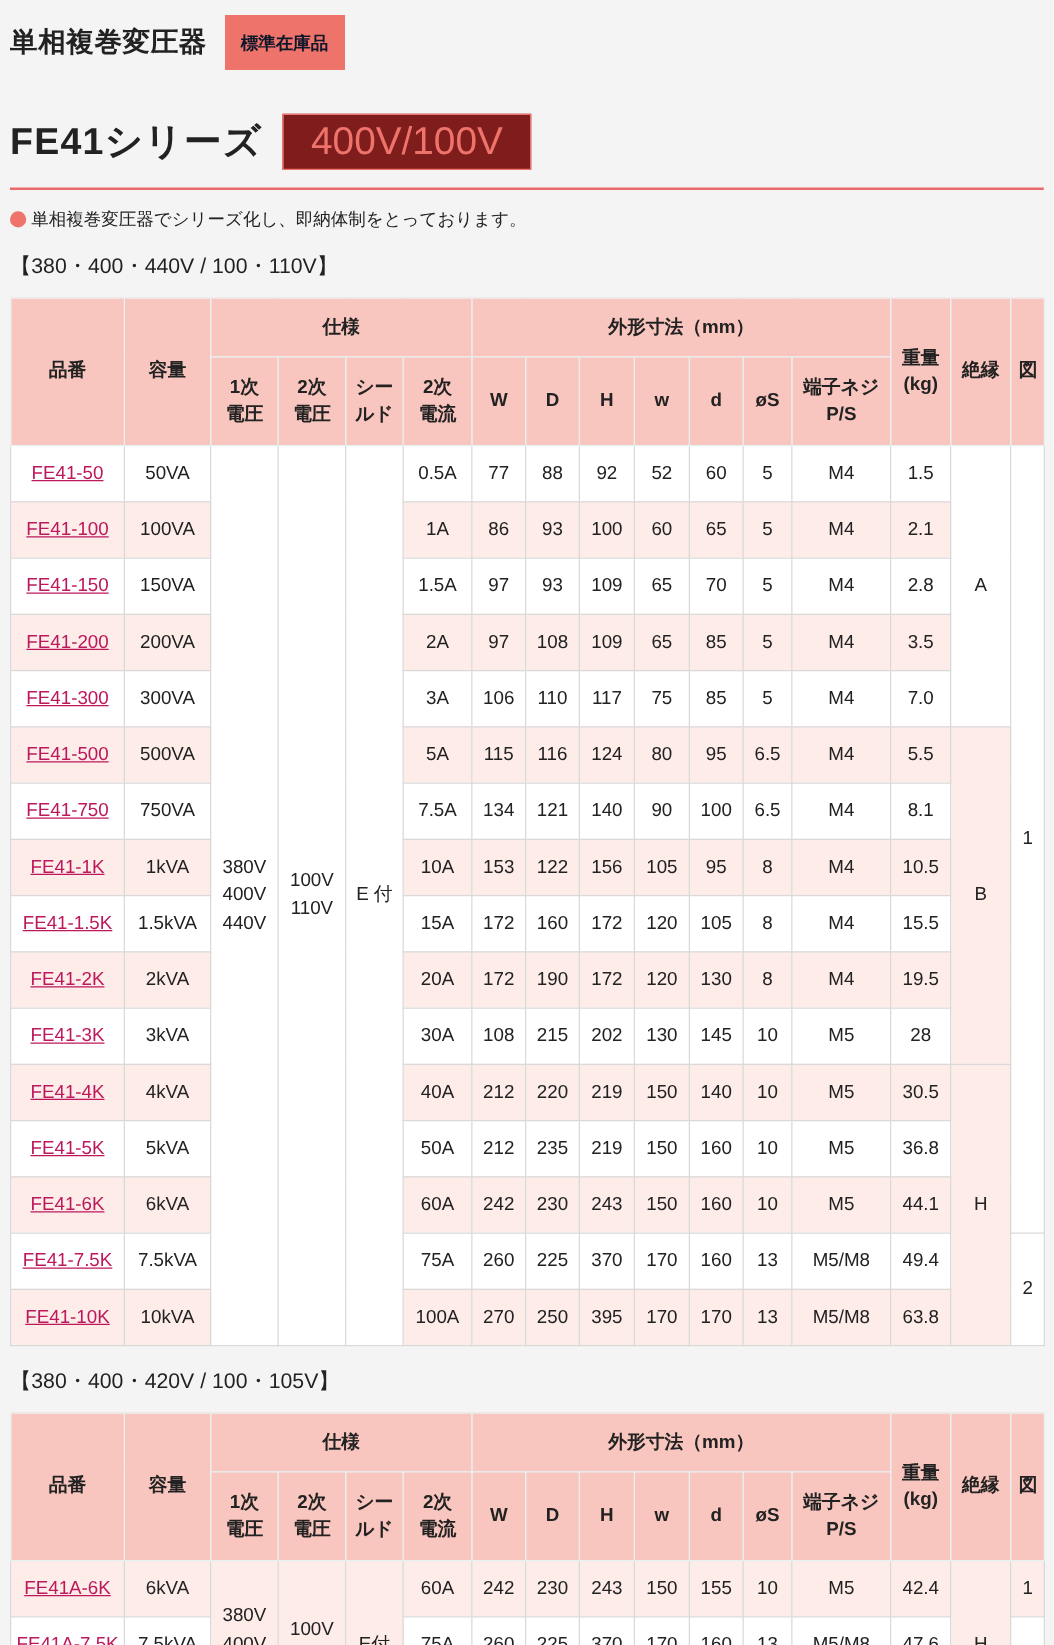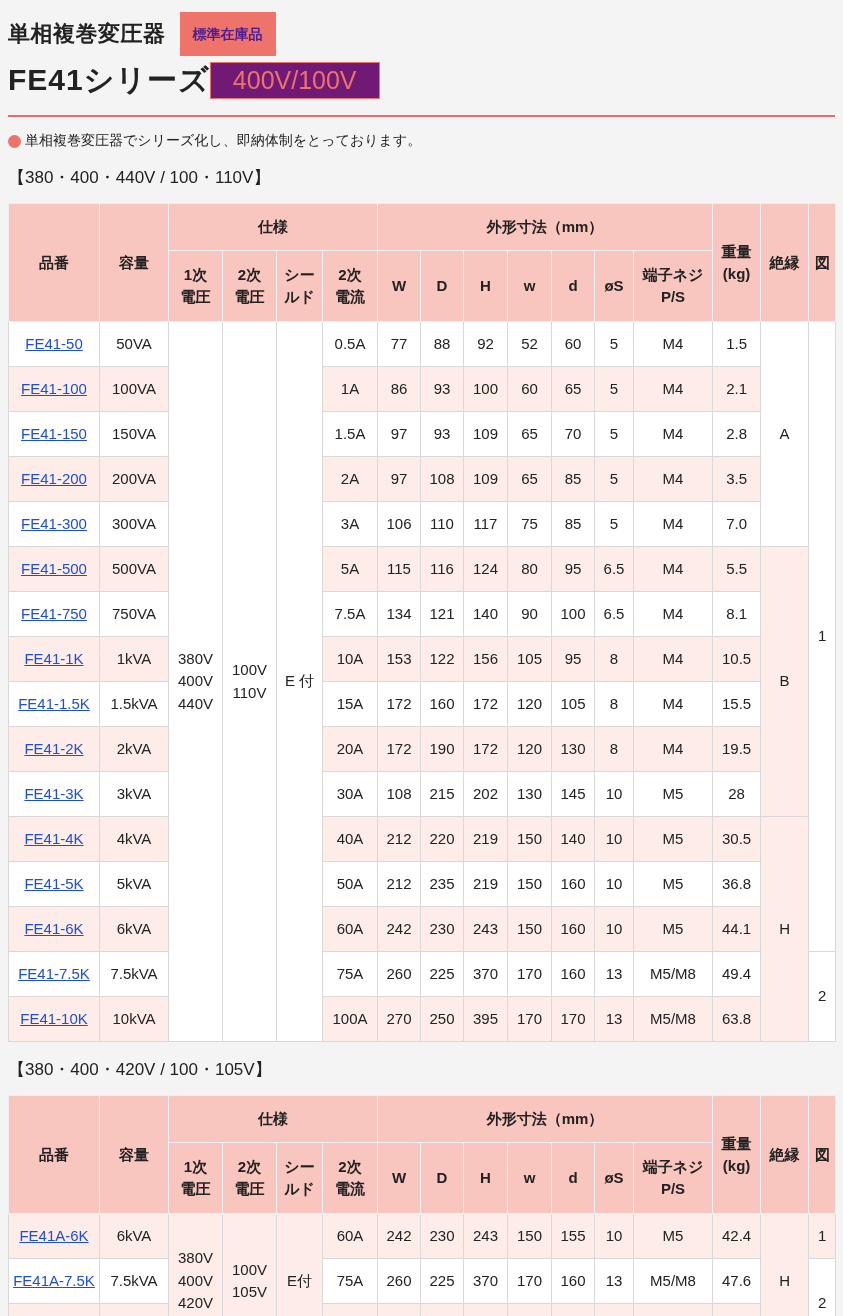--- a/index.html
+++ b/index.html
@@ -8,29 +8,29 @@
     background:#f4f4f4;
     font-family:"Liberation Sans","DejaVu Sans",sans-serif;
     color:#222;
   }
   .wrap{padding:6px 8px 10px 8px;}
 
   
   .title-row{display:flex;align-items:center;gap:14px;margin-top:6px;}
   .page-title{font-size:22px;font-weight:bold;letter-spacing:.5px;}
   .stock-badge{
-    background:#ee736b;color:#4c1d95;font-size:14px;font-weight:bold;
+    background:#ee736b;color:#0f172a;font-size:14px;font-weight:bold;
     padding:15px 13px;line-height:1;display:inline-block;
   }
 
-  .series-row{display:flex;align-items:center;gap:0;margin-top:4px;}
+  .series-row{display:flex;align-items:center;gap:16px;margin-top:35px;}
   .series-title{font-size:30px;font-weight:bold;letter-spacing:1px;}
   .voltage-box{
-    border:1px solid #ee736b;color:#ee736b;background:#701a75;
-    font-size:25px;padding:2px 22px;line-height:1.25;
+    border:1px solid #ee736b;color:#ee736b;background:#7f1d1d;
+    font-size:31px;padding:2px 22px;line-height:1.25;
   }
 
   .rule{border:none;border-top:2px solid #e96a6a;margin:14px 0 0 0;}
 
   .desc{display:flex;align-items:center;gap:4px;margin:15px 0 0 0;font-size:14px;}
   .bullet{width:13px;height:13px;border-radius:50%;background:#ee736b;flex:0 0 auto;}
 
   .section-title{font-weight:normal;font-size:17px;margin:16px 0 14px 0;}
 
   table.spec{
@@ -43,21 +43,21 @@
     white-space:pre-line;line-height:1.45;
   }
   table.spec thead tr.group-row th{height:34px;}
   table.spec thead tr.sub-row th{height:58px;}
   table.spec td{
     border:1px solid #d9d9d9;text-align:center;vertical-align:middle;
     height:42px;padding:1px;background:#fff;white-space:pre-line;line-height:1.5;
   }
   table.spec tr.pink td{background:#fdece8;}
   table.spec td.merged{background:#fff;}
-  table.spec a{color:#1d4ed8;text-decoration:underline;margin-top:12px;}
+  table.spec a{color:#be185d;text-decoration:underline;margin-top:12px;}
 </style>
 </head>
 <body>
 
 <div class="wrap">
 
   <div class="title-row">
     <span class="page-title">単相複巻変圧器</span>
     <span class="stock-badge">標準在庫品</span>
   </div>

